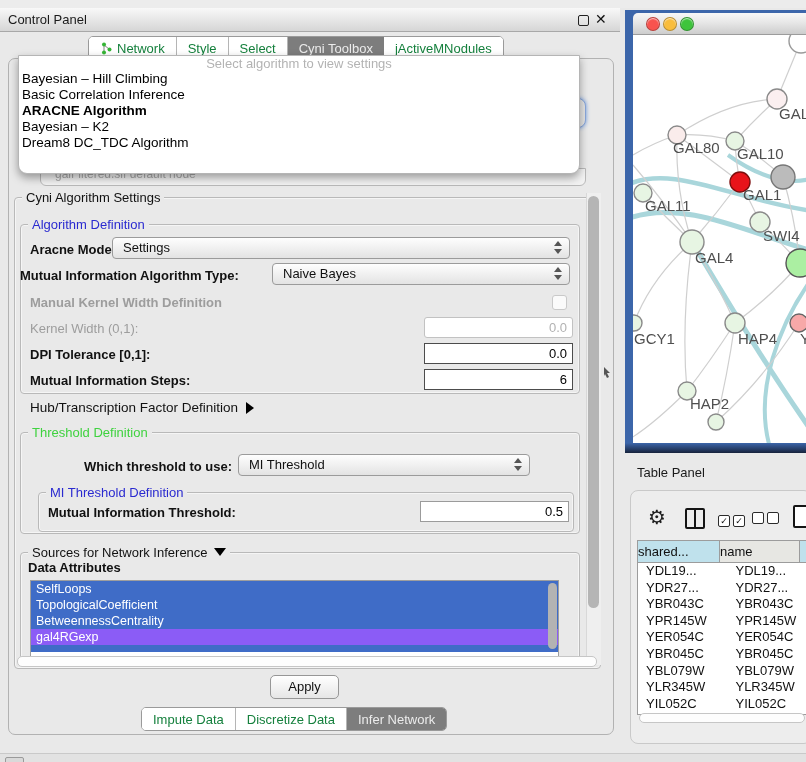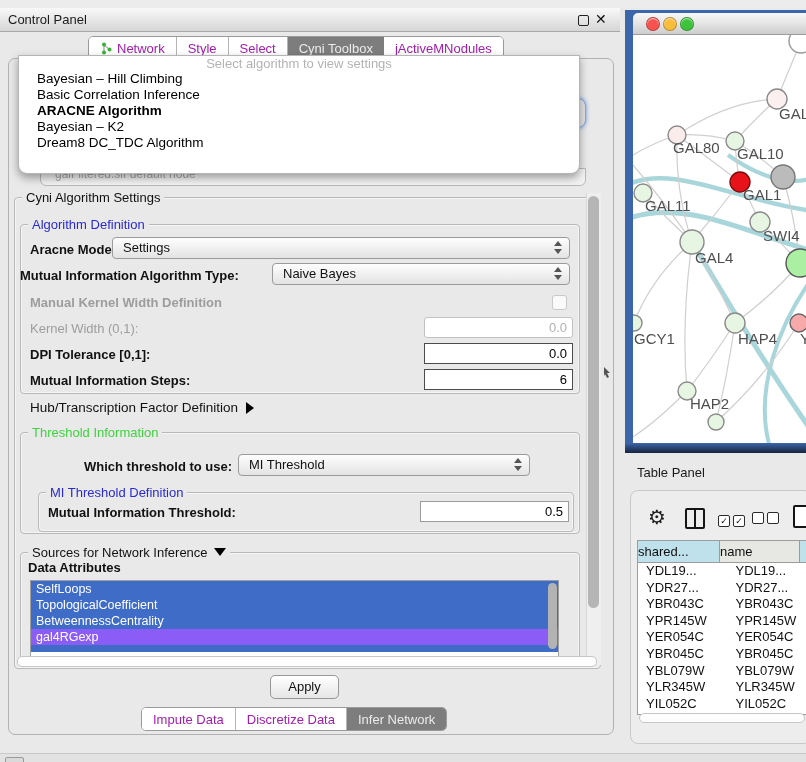--- a/index.html
+++ b/index.html
@@ -9,28 +9,28 @@
   
   .titlebar{left:0;top:8px;width:620px;height:23px;
             background:linear-gradient(#f8f8f8,#e9e9e9 45%,#d6d6d6);
             border-bottom:1px solid #a8a8a8;}
   .titlebar .t{position:absolute;left:8px;top:4px;font-size:13px;color:#1a1a1a;}
   .float-ic{position:absolute;left:578px;top:7px;width:9px;height:9px;border:1.6px solid #222;border-radius:2px;}
   .close-ic{position:absolute;left:595px;top:3px;font-size:14px;font-weight:bold;color:#111;}
   .panel-body{left:8px;top:58px;width:604px;height:675px;border:1px solid #b2b2b2;border-radius:7px;background:#e9e9e9;}
   
   .tabbar{display:flex;height:22px;border:1px solid #9a9a9a;border-radius:5px;overflow:hidden;background:#fff;z-index:5;}
-  .tab{display:flex;align-items:center;gap:4px;padding:0 11px;font-size:13px;background:#fff;color:#a21caf;border-right:1px solid #b5b5b5;white-space:nowrap;}
+  .tab{display:flex;align-items:center;gap:4px;padding:0 11px;font-size:13px;background:#fff;color:#15803d;border-right:1px solid #b5b5b5;white-space:nowrap;}
   .tab:last-child{border-right:none;}
   .tab.sel{background:#7d7d7d;color:#ececec;border-right:none;}
   
   .dropdown{left:18px;top:55px;width:560px;height:116px;background:#fff;border:1px solid #b5b5b5;
             border-radius:0 0 9px 9px;box-shadow:0 4px 9px rgba(0,0,0,.35);z-index:50;padding-top:1px;}
   .dd-prompt{height:14px;text-align:center;color:#b3b3b3;font-size:13px;line-height:14px;}
-  .dd-item{height:16px;line-height:16px;font-size:13.5px;padding-left:18px;color:#000;}
+  .dd-item{height:16px;line-height:16px;font-size:13.5px;padding-left:3px;color:#000;}
   .dd-item.bold{font-weight:bold;}
   .ghost-combo{left:40px;top:168px;width:530px;height:16px;border:1px solid #b9b9b9;border-radius:0 0 6px 6px;
                background:#f2f2f2;color:#a9a9a9;font-size:12px;line-height:10px;padding-left:14px;overflow:hidden;z-index:2;}
   .ghost-focus{left:566px;top:98px;width:18px;height:28px;border:1px solid #89a6da;border-radius:8px;
                background:#e3e3e3;box-shadow:0 0 4px #6e9be2;z-index:3;}
   
   .grp{border:1px solid #b9b9b9;border-radius:4px;box-shadow:inset 0 0 0 1px rgba(255,255,255,.55);}
   .grp-t{position:absolute;background:#e9e9e9;padding:0 4px;font-size:13px;line-height:15px;white-space:nowrap;}
   .blue{color:#2a2ad0;}
   .green{color:#3fd23f;}
@@ -174,21 +174,21 @@
   <div class="field hard" style="left:424px;top:343px;width:142px;height:19px;">0.0</div>
 
   <span class="lbl" style="left:30px;top:373px;">Mutual Information Steps:</span>
   <div class="field hard" style="left:424px;top:369px;width:142px;height:19px;">6</div>
 
   <span class="lbl" style="left:30px;top:400px;font-weight:normal;font-size:13.5px;">
     <span>Hub/Transcription Factor Definition</span><span class="arr-r"></span>
   </span>
 
   <div class="abs grp" style="left:20px;top:432px;width:558px;height:100px;"></div>
-  <span class="grp-t abs green" style="left:28px;top:425px;">Threshold Information</span>
+  <span class="grp-t abs green" style="left:28px;top:425px;">Threshold Definition</span>
 
   <span class="lbl" style="left:84px;top:459px;">Which threshold to use:</span>
   <div class="combo" style="left:238px;top:454px;width:280px;height:20px;">
     <span>MI Threshold</span>
     <span class="stepper">
         <div class="tri-u"></div>
         <div class="tri-d"></div>
       </span>
   </div>
 

